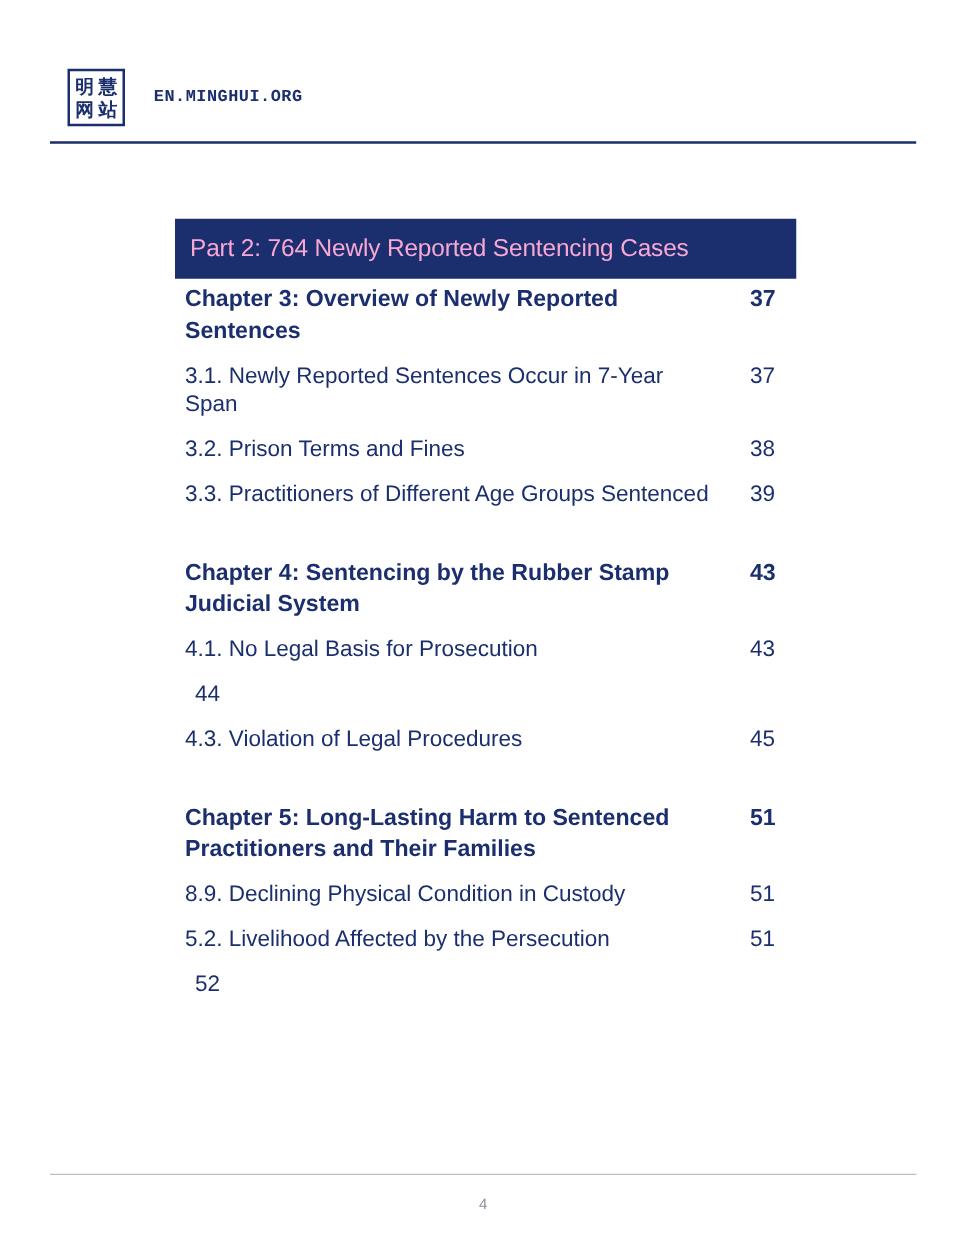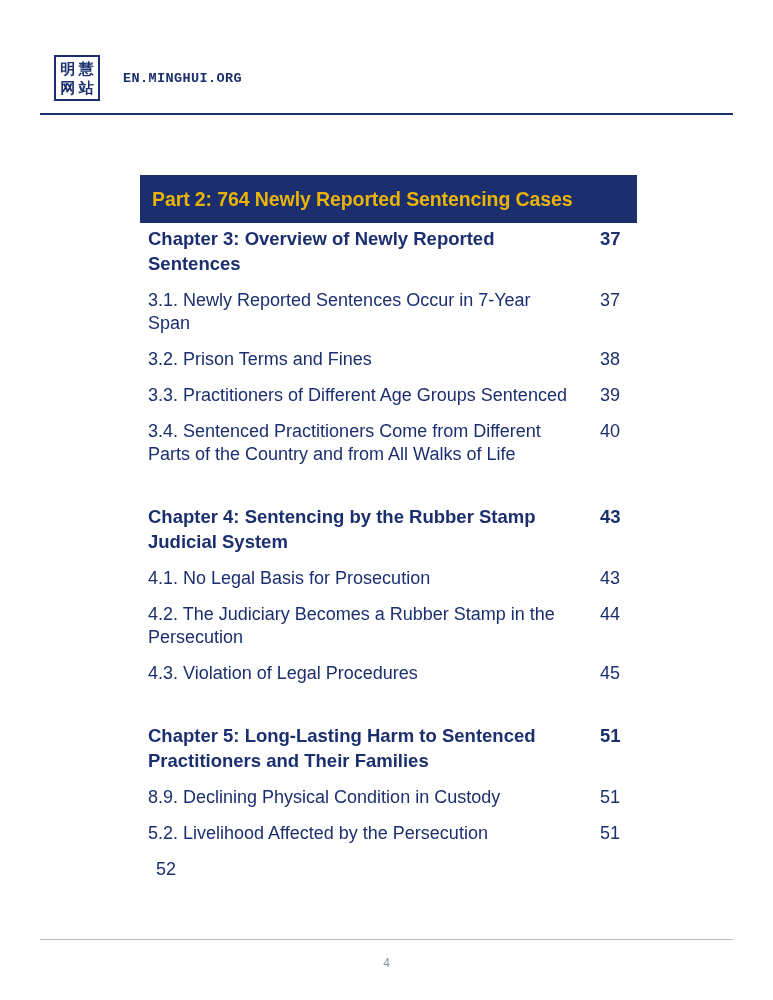--- a/index.html
+++ b/index.html
@@ -78,23 +78,23 @@
     left: 140px;
     width: 497px;
     height: 48px;
     background: #1b2f6e;
     display: flex;
     align-items: center;
     box-sizing: border-box;
     padding-left: 12px;
   }
   .part-banner-text {
-    color: #eab308;
+    color: #f9a8d4;
     font-size: 19.5px;
-    font-weight: bold;
+    font-weight: normal;
     letter-spacing: -0.1px;
     font-family: "Liberation Sans", sans-serif;
   }
 
   
   .toc {
     position: absolute;
     top: 226px;
     left: 148px;
     width: 482px;
@@ -189,39 +189,34 @@
         <span class="section-page">37</span>
       </div>
       <div class="section-row">
         <span class="section-title">3.2. Prison Terms and Fines</span>
         <span class="section-page">38</span>
       </div>
       <div class="section-row">
         <span class="section-title">3.3. Practitioners of Different Age Groups Sentenced</span>
         <span class="section-page">39</span>
       </div>
-      <div class="section-row">
-        <span class="section-title">3.4. Sentenced Practitioners Come from Different Parts of the Country and from All Walks of Life</span>
-        <span class="section-page">40</span>
-      </div>
     </div>
 
     <div class="chap-gap"></div>
 
     <div class="chap-block">
       <div class="chapter-row">
         <span class="chapter-title">Chapter 4: Sentencing by the Rubber Stamp Judicial System</span>
         <span class="chapter-page">43</span>
       </div>
       <div class="section-row">
         <span class="section-title">4.1. No Legal Basis for Prosecution</span>
         <span class="section-page">43</span>
       </div>
       <div class="section-row">
-        <span class="section-title">4.2. The Judiciary Becomes a Rubber Stamp in the Persecution</span>
         <span class="section-page">44</span>
       </div>
       <div class="section-row">
         <span class="section-title">4.3. Violation of Legal Procedures</span>
         <span class="section-page">45</span>
       </div>
     </div>
 
     <div class="chap-gap"></div>
 

